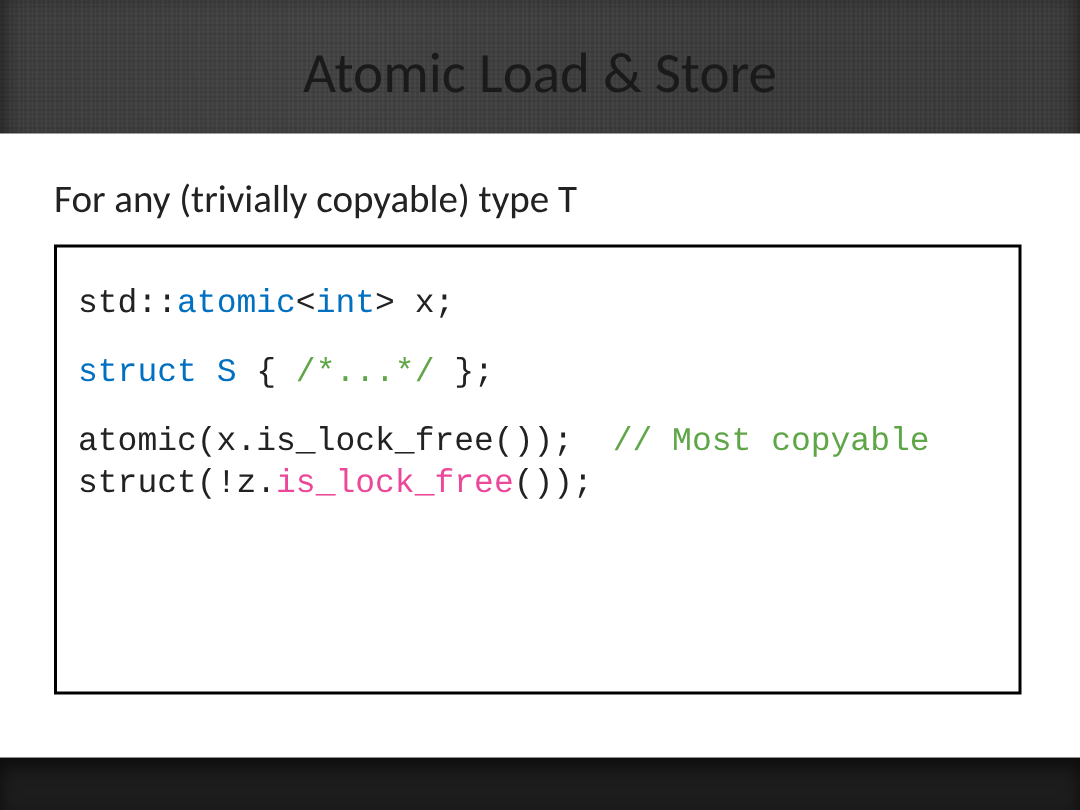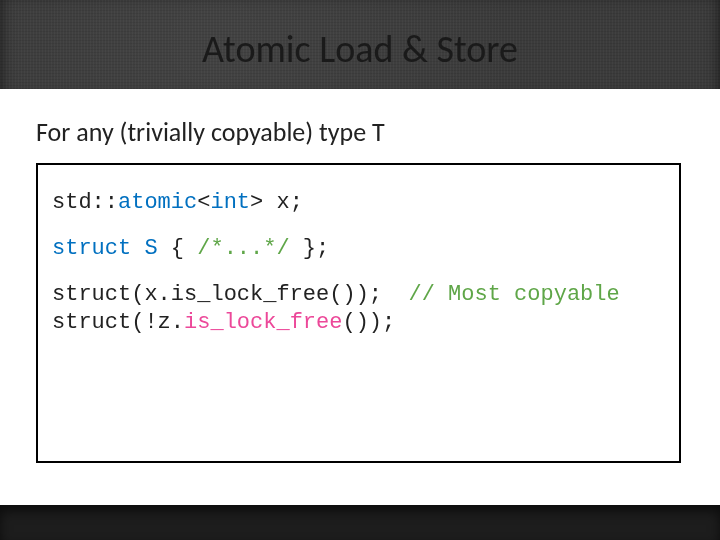--- a/index.html
+++ b/index.html
@@ -84,19 +84,19 @@
   </div>
 
   <div class="content">
     <div class="intro">For any (trivially copyable) type T</div>
 
     <div class="codebox">
       <div class="line"><span>std::</span><span class="kw">atomic</span><span>&lt;</span><span class="kw">int</span><span>&gt; x;</span></div>
       <div class="spacer"></div>
       <div class="line"><span class="kw">struct </span><span class="kw">S</span><span> { </span><span class="comment">/*...*/</span><span> };</span></div>
       <div class="spacer"></div>
-      <div class="line"><span>struct(x.is_lock_free());  </span><span class="comment">// Most copyable</span></div>
+      <div class="line"><span>atomic(x.is_lock_free());  </span><span class="comment">// Most copyable</span></div>
       <div class="line"><span>struct(!z.</span><span class="funcname">is_lock_free</span><span>());</span></div>
     </div>
   </div>
 
   <div class="footer-band"></div>
 </div>
 
 </body></html>

